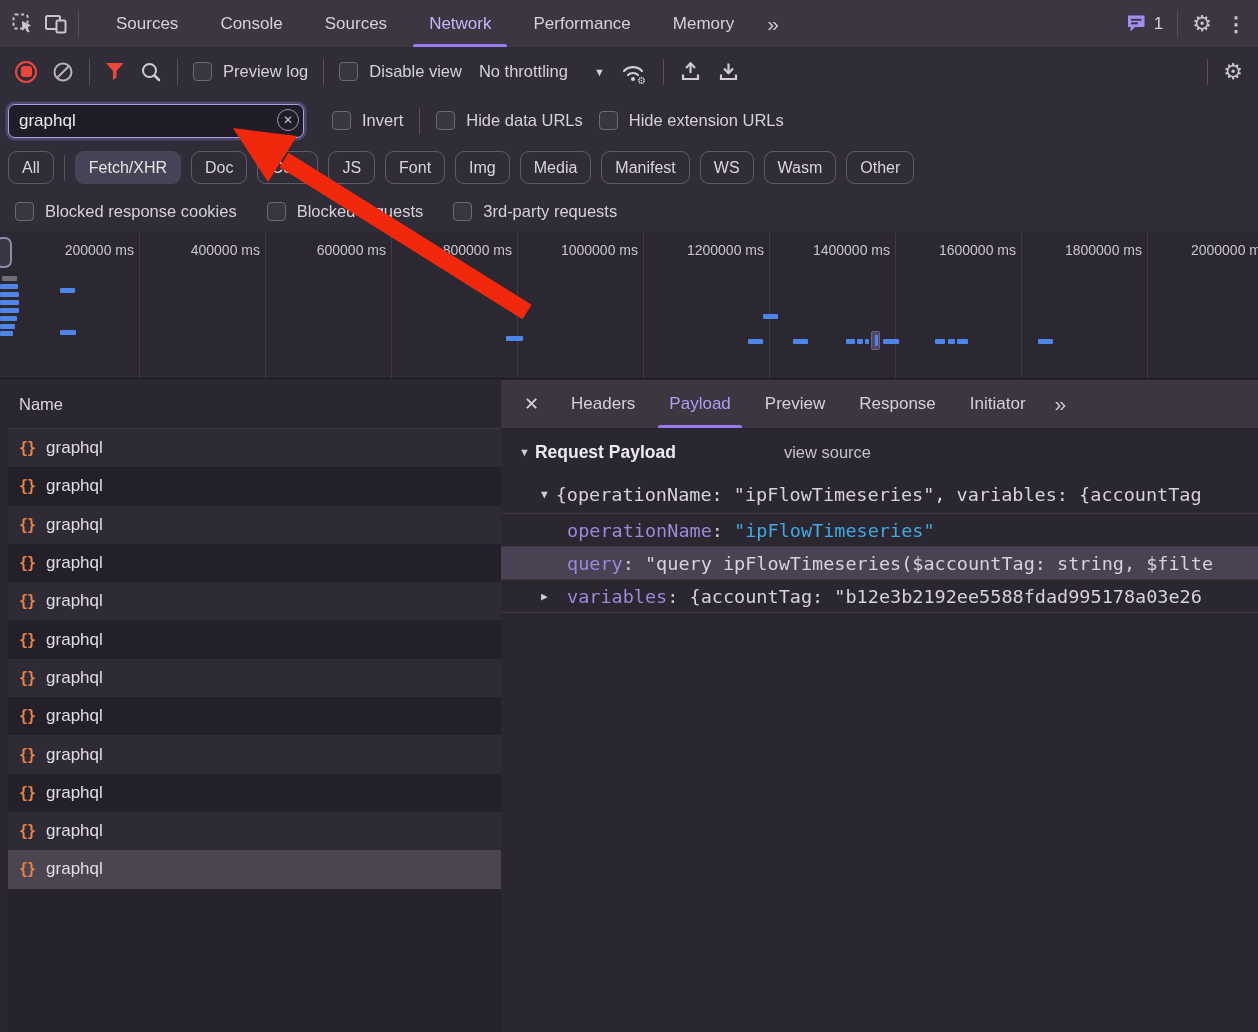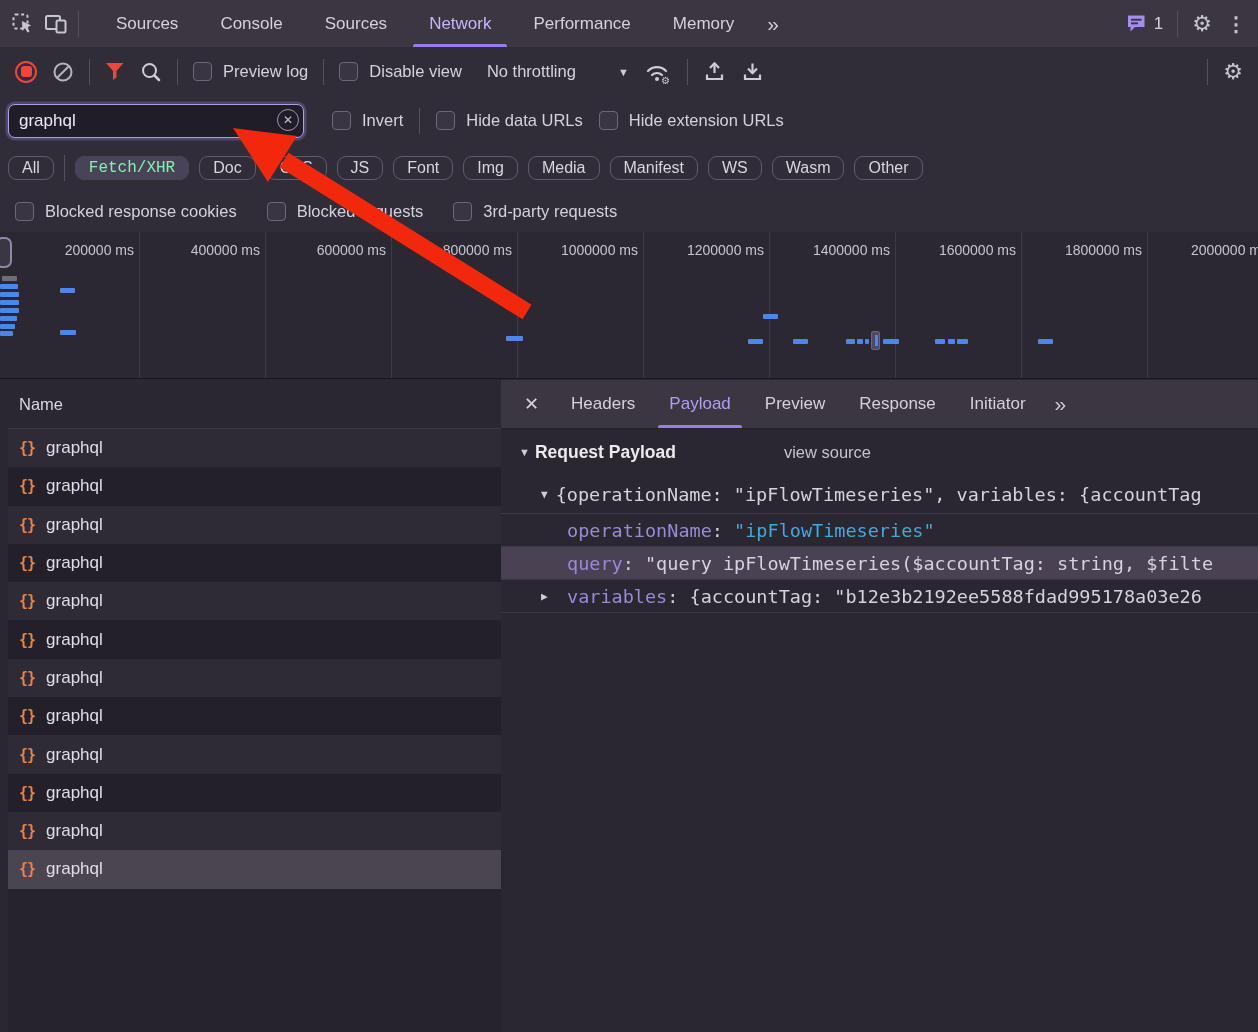--- a/index.html
+++ b/index.html
@@ -22,41 +22,41 @@
   .gear-glyph{font-size:22px;color:#c9c5d0;line-height:1;}
   .kebab{font-size:20px;color:#c9c5d0;font-weight:bold;}
 
   
   .toolbar{position:absolute;left:0;top:47px;right:0;height:49px;background:#312d38;
     display:flex;align-items:center;gap:15px;padding:0 15px;}
   .record{width:18px;height:18px;border:2.5px solid #ef463c;border-radius:50%;position:relative;}
   .record::after{content:"";position:absolute;inset:3.5px;background:#ef463c;border-radius:3px;}
   .check{display:flex;align-items:center;gap:11px;font-size:16.5px;color:#d5d1da;white-space:nowrap;}
   .box{width:17px;height:17px;border:1.5px solid #6d6876;border-radius:4px;background:#3a3641;flex:0 0 auto;}
-  .throttle{display:flex;align-items:center;gap:42px;font-size:16.5px;color:#d5d1da;margin-left:10px;}
+  .throttle{display:flex;align-items:center;gap:26px;font-size:16.5px;color:#d5d1da;margin-left:2px;}
   .caret{font-size:11px;color:#cfccd6;}
   .spacer{flex:1;}
 
   
   .filter-row{position:absolute;left:0;top:96px;right:0;height:49px;background:#312d38;
     display:flex;align-items:center;gap:16px;padding:0 8px;}
   .filter-wrap{position:relative;width:296px;height:34px;flex:0 0 auto;}
   .filter-input{width:100%;height:100%;box-sizing:border-box;background:#211d28;border:1px solid #a9a0e8;
     border-radius:7px;box-shadow:0 0 0 2.5px rgba(140,126,205,0.33);color:#ece9f0;font-size:17px;
     padding:0 36px 0 10px;font-family:"Liberation Sans",sans-serif;outline:none;}
   .clear-btn{position:absolute;right:5px;top:5px;width:22px;height:22px;border:1.5px solid #9b96a4;
     box-sizing:border-box;border-radius:50%;display:flex;align-items:center;justify-content:center;
     font-size:12px;color:#c9c5d0;}
 
   
   .chip-row{position:absolute;left:0;top:145px;right:0;height:45px;background:#312d38;
     display:flex;align-items:center;gap:10px;padding:0 8px;}
-  .chip{height:24px;box-sizing:border-box;display:flex;align-items:center;padding:0 13px;
+  .chip{height:33px;box-sizing:border-box;display:flex;align-items:center;padding:0 13px;
     border:1px solid #605b68;border-radius:9px;font-size:16px;color:#d9d5df;white-space:nowrap;}
-  .chip.active{background:#494358;border-color:#494358;color:#86efac;font-family:Liberation Mono, monospace;}
+  .chip.active{background:#494358;border-color:#494358;color:#e5e5e5;}
 
   
   .options-row{position:absolute;left:0;top:190px;right:0;height:42px;background:#312d38;
     display:flex;align-items:center;gap:30px;padding:0 15px;}
 
   
   .timeline{position:absolute;left:0;top:232px;right:0;height:146px;background:#2c2831;
     border-bottom:1px solid #1a161f;overflow:hidden;}
   .gridline{position:absolute;top:0;bottom:0;width:1px;background:#3f3a46;}
   .tl-label{position:absolute;top:10px;font-size:14px;color:#c9c5cf;white-space:nowrap;}

